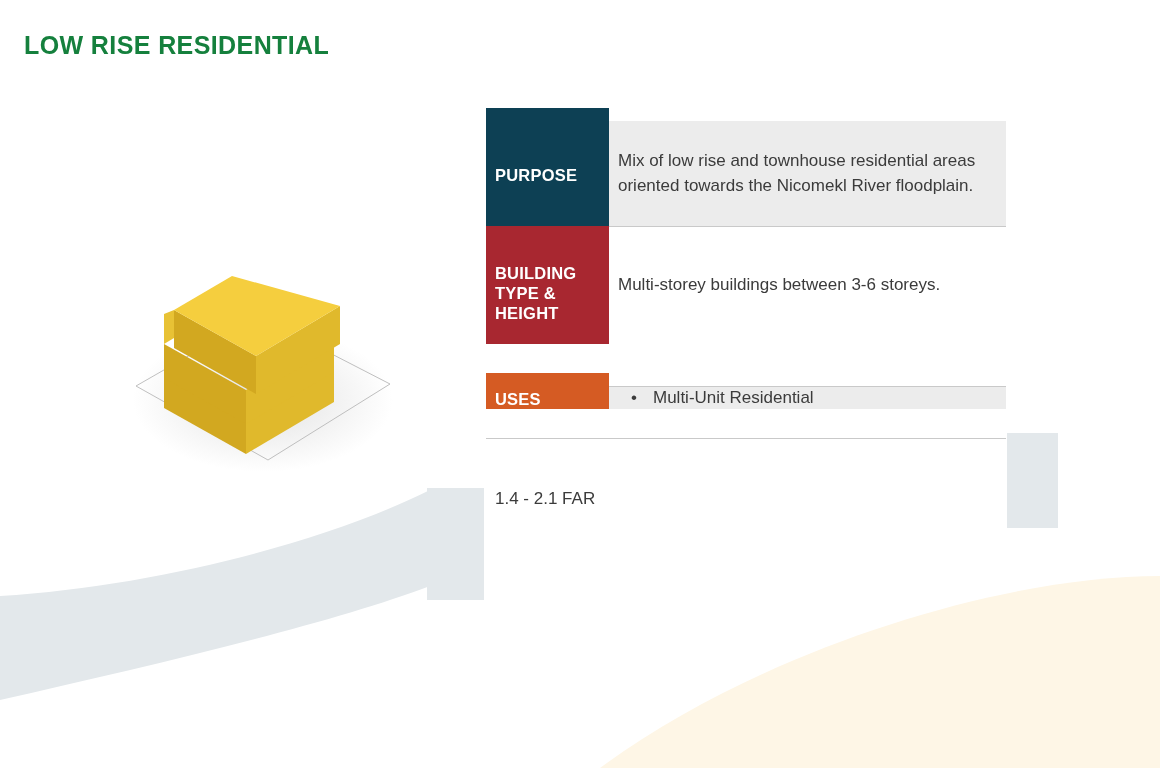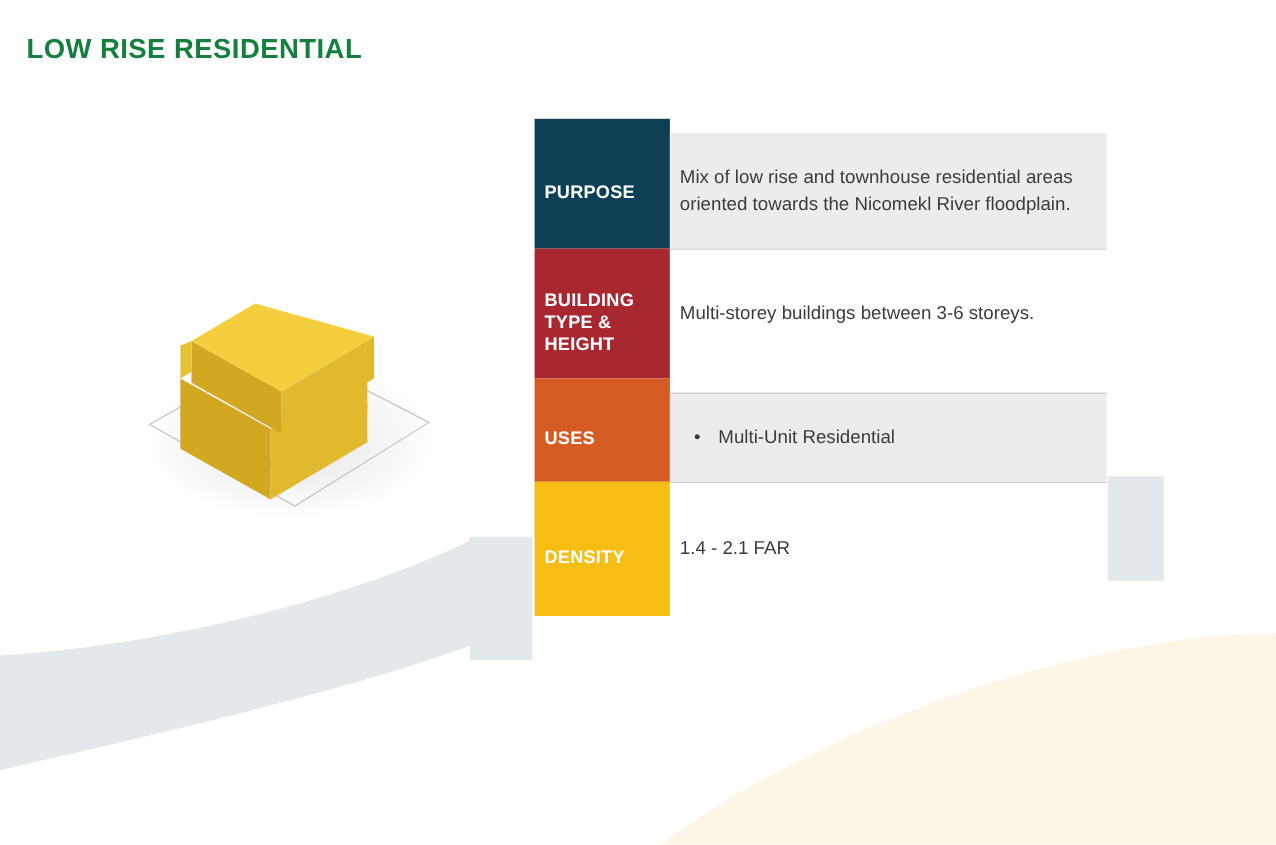--- a/index.html
+++ b/index.html
@@ -95,21 +95,21 @@
   }
   .spec-value .vtext { display: block; }
 
   .row-purpose  .spec-label { background: #0D4054; }
   .row-building .spec-label { background: #A82730; }
   .row-uses     .spec-label { background: #D55B23; }
   .row-density  .spec-label { background: #F6BD12; }
 
   .row-purpose  { height: 118px; }
   .row-building { height: 118px; }
-  .row-uses     { height: 94px; }
+  .row-uses     { height: 94px; align-items: center; }
   .row-density  { height: 122px; }
 
   .cell-grey  { background: #ECECEC; margin-top: 13px; }
   .cell-white { background: #FFFFFF; }
 
   
   .bullet-list {
     margin: 0;
     padding: 0;
     list-style: none;
@@ -192,19 +192,18 @@
       <ul class="bullet-list">
         <li>
           <span class="bullet-dot">•</span>
           <span>Multi-Unit Residential</span>
         </li>
       </ul>
     </div>
   </div>
 
   <div class="spec-row row-density">
-    <div class="spec-label">DENSITY</div>
     <div class="spec-value cell-white">
       <span class="vtext">1.4 - 2.1 FAR</span>
     </div>
   </div>
 
 </div>
 
 </body></html>

